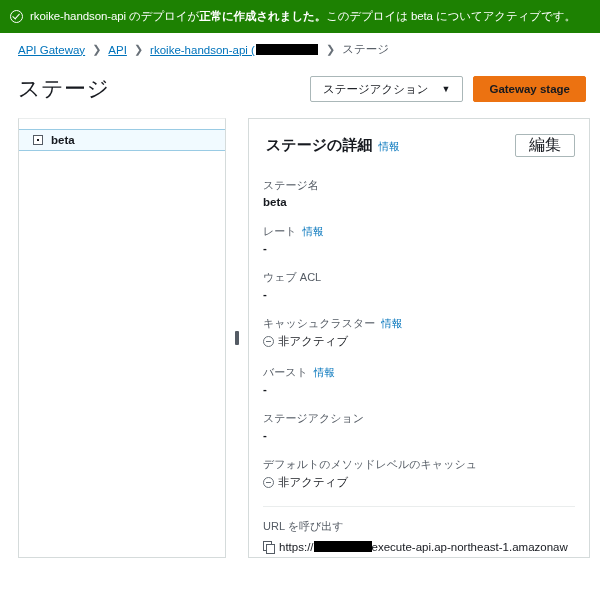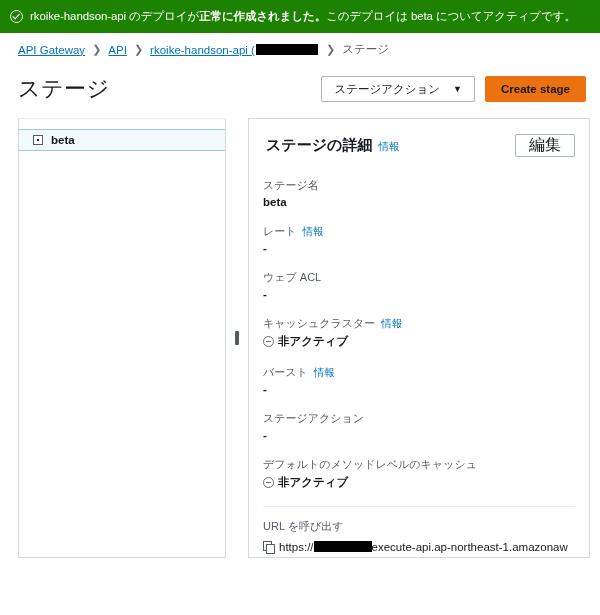--- a/index.html
+++ b/index.html
@@ -222,21 +222,21 @@
     color: #545b64;
     margin-bottom: 3px;
   }
   .field-value {
     font-size: 11.5px;
     color: #16191f;
     font-weight: bold;
     display: flex;
     align-items: center;
   }
-  .field-value.plain { font-weight: bold; }
+  .field-value.plain { font-weight: normal; }
   .dash-icon {
     width: 11px; height: 11px;
     border: 1.2px solid #687078;
     border-radius: 50%;
     position: relative;
     margin-right: 4px;
     flex: 0 0 auto;
   }
   .dash-icon::after {
     content: "";
@@ -305,21 +305,21 @@
   <span class="crumb-current">ステージ</span>
 </nav>
 
 <div class="page-head">
   <h1 class="page-title">ステージ</h1>
   <div class="head-actions">
     <button class="btn btn-dropdown">
       <span>ステージアクション</span>
       <span class="caret">▼</span>
     </button>
-    <button class="btn btn-primary">Create stage</button>
+    <button class="btn btn-primary">Gateway stage</button>
   </div>
 </div>
 
 <div class="split">
 
   <div class="tree-panel">
     <div class="tree-item selected">
       <span class="tree-toggle"></span>
       <span>beta</span>
     </div>

